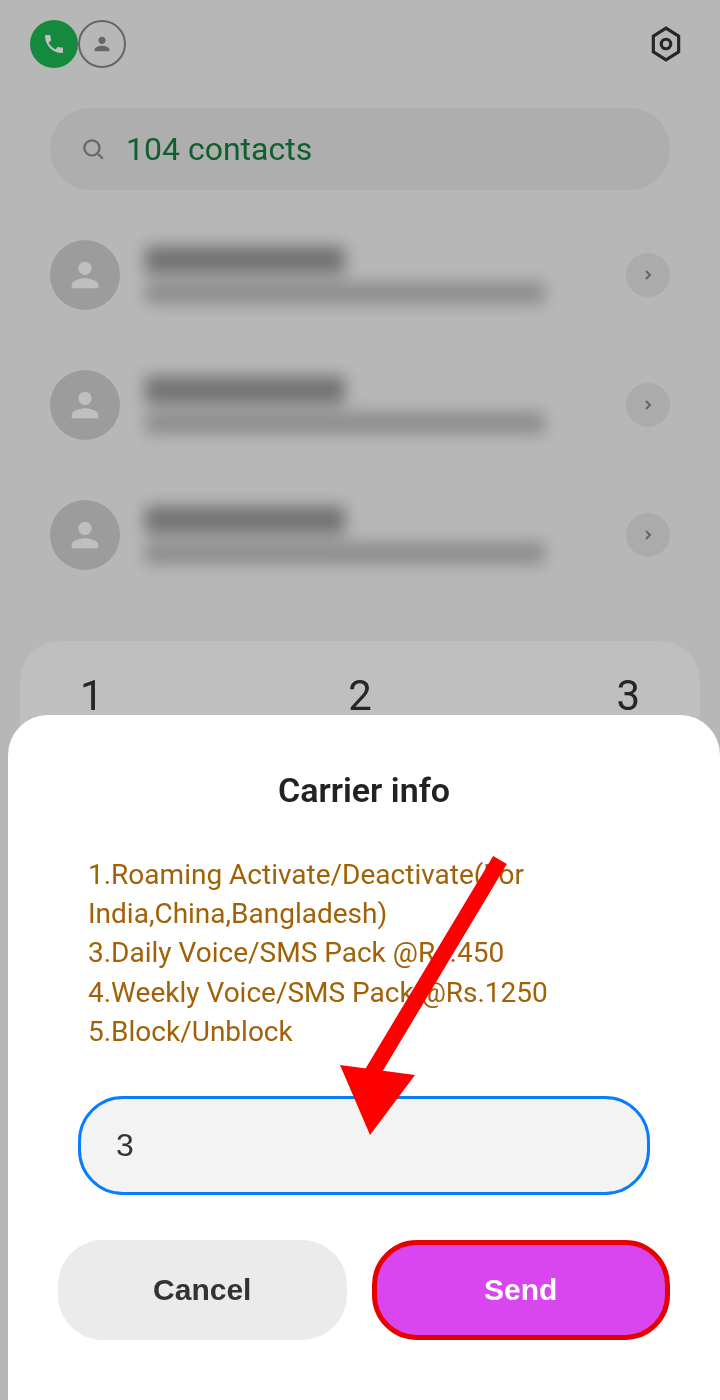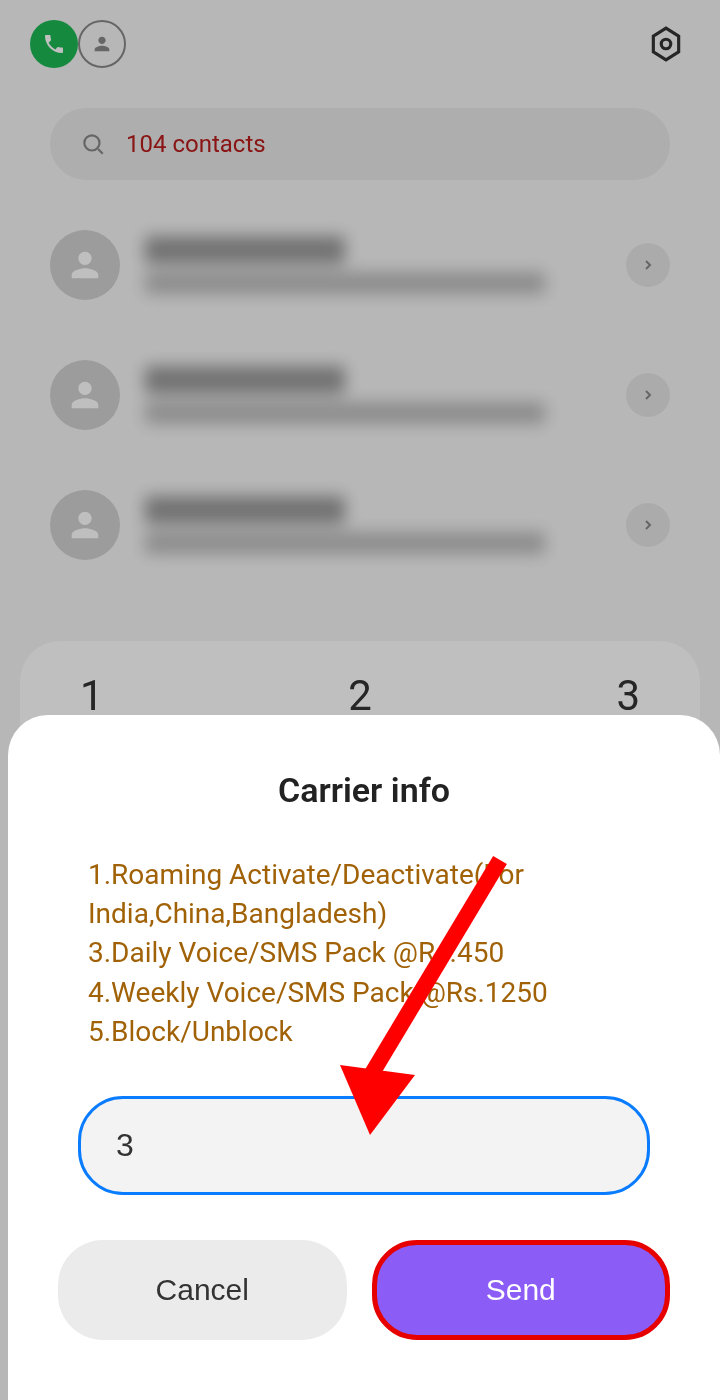--- a/index.html
+++ b/index.html
@@ -60,22 +60,22 @@
     .search-bar {
       margin: 20px 50px;
       background: #e8e8e8;
       border-radius: 40px;
       padding: 22px 30px;
       display: flex;
       align-items: center;
       gap: 20px;
     }
     .search-text {
-      color: #b91c1c;
-      font-size: 24px;
+      color: #15803d;
+      font-size: 32px;
     }
     .contact-item {
       display: flex;
       align-items: center;
       padding: 30px 50px;
       gap: 25px;
     }
     .avatar {
       width: 70px;
       height: 70px;
@@ -167,31 +167,31 @@
     }
     .button-row {
       display: flex;
       gap: 25px;
     }
     .btn {
       flex: 1;
       padding: 28px;
       border-radius: 45px;
       font-size: 30px;
-      font-weight: 400;
+      font-weight: 700;
       border: none;
       cursor: pointer;
       text-align: center;
     }
     .btn-cancel {
       background: #ebebeb;
       color: #333;
     }
     .btn-send {
-      background: #8b5cf6;
+      background: #d946ef;
       color: white;
       border: 5px solid #e60000;
     }
     .arrow-annotation {
       position: absolute;
       z-index: 20;
       pointer-events: none;
     }
   </style>
 </head>

